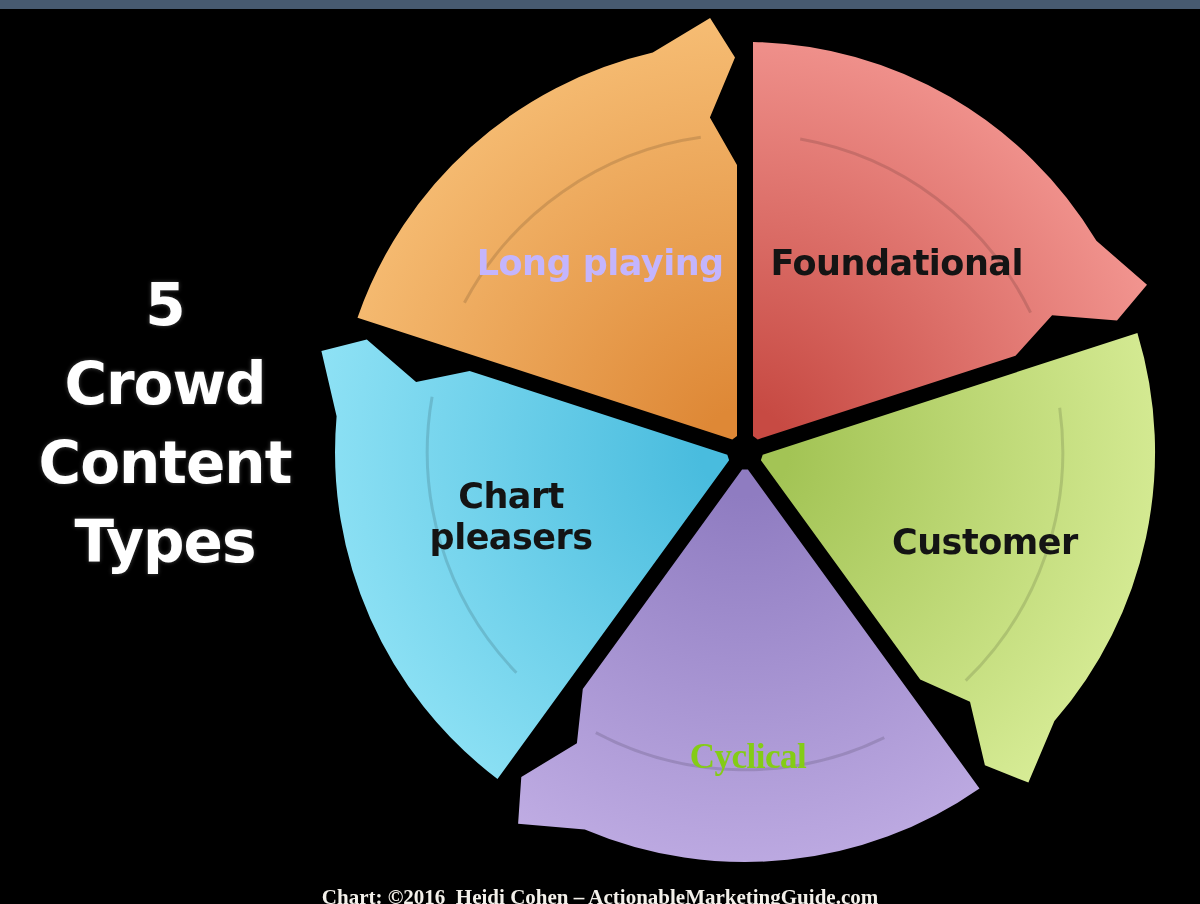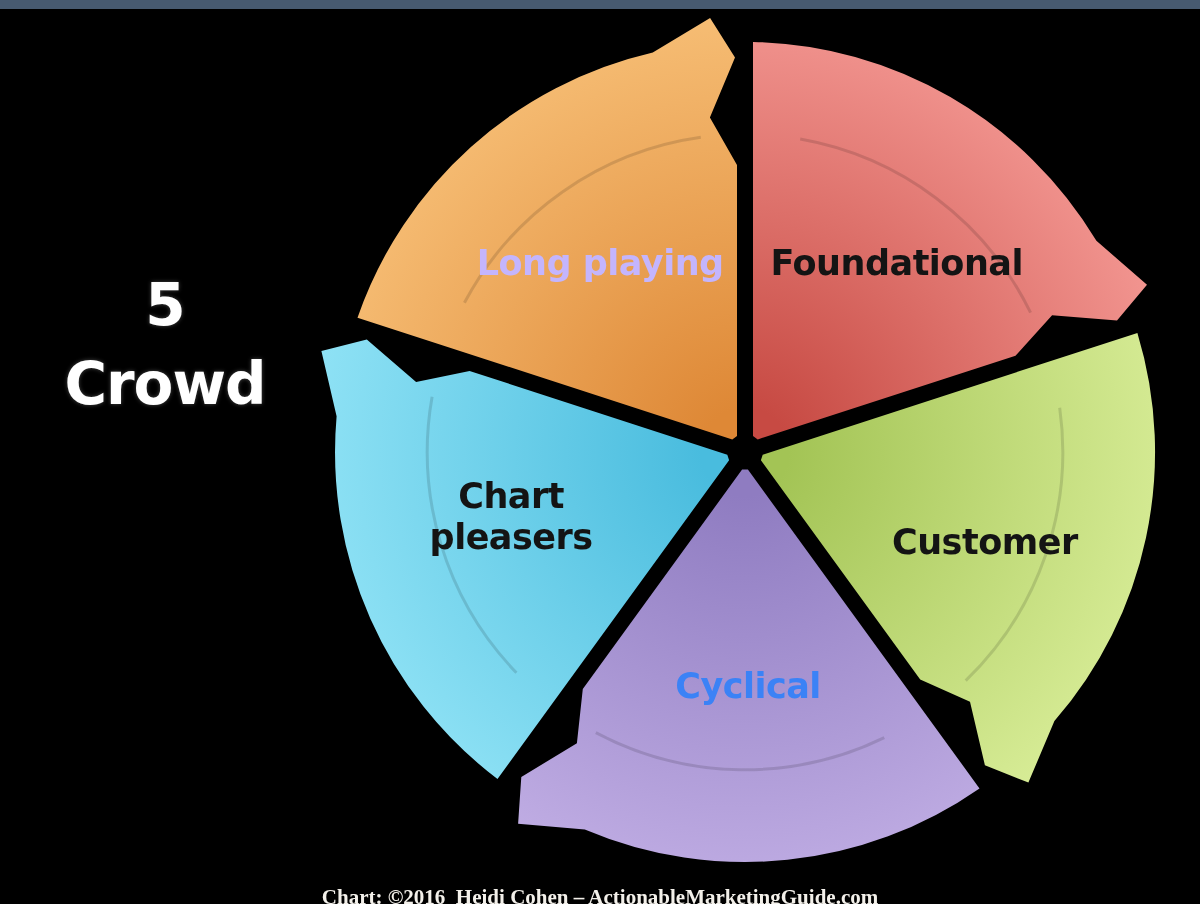--- a/index.html
+++ b/index.html
@@ -100,32 +100,34 @@
       <path d="M 464.4 302.8 A 317.8 317.8 0 0 1 700.8 137.3" fill="none" stroke="rgba(0,0,0,0.13)" stroke-width="3"></path>
     </svg>
 
   <div id="wheel-labels">
       <div class="seg-label" style="left: 896.771px; top: 264.364px; color: rgb(20, 20, 20);">
         <div>Foundational</div>
       </div>
       <div class="seg-label" style="left: 984.862px; top: 543px; color: rgb(20, 20, 20);">
         <div>Customer</div>
       </div>
-      <div class="seg-label" style="left: 748px; top: 687px; color: #3b82f6;">
+      <div class="seg-label" style="left: 748px; top: 757px; color: #84cc16; font-family: Liberation Serif, serif;">
         <div>Cyclical</div>
       </div>
       <div class="seg-label" style="left: 511.138px; top: 516.636px; color: rgb(20, 20, 20);">
         <div>Chart</div>
         <div>pleasers</div>
       </div>
       <div class="seg-label" style="left: 600.229px; top: 264.364px; color: #c4b5fd;">
         <div>Long playing</div>
       </div>
     </div>
 
   <div id="title" style="color: rgb(255, 255, 255);">
     <div>5</div>
     <div>Crowd</div>
+    <div>Content</div>
+    <div>Types</div>
   </div>
 
   <div id="footer">Chart: ©2016  Heidi Cohen – ActionableMarketingGuide.com</div>
 
 </div>
 
 </body></html>

